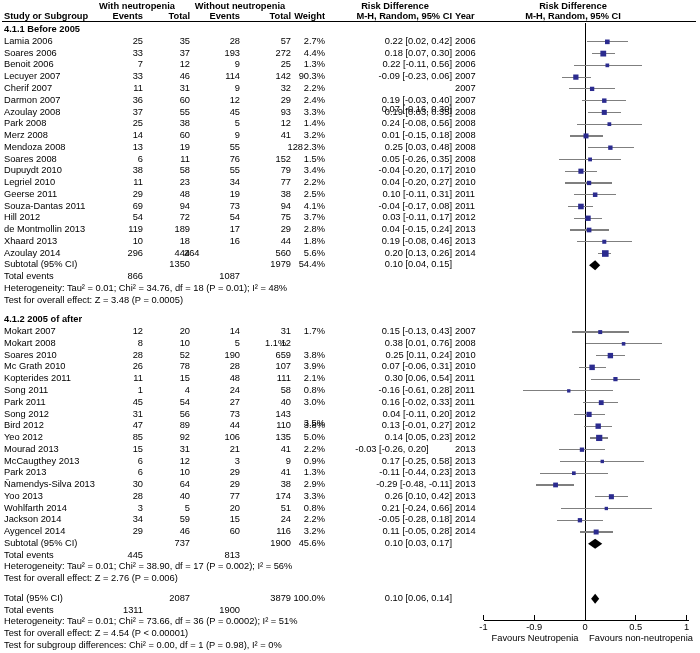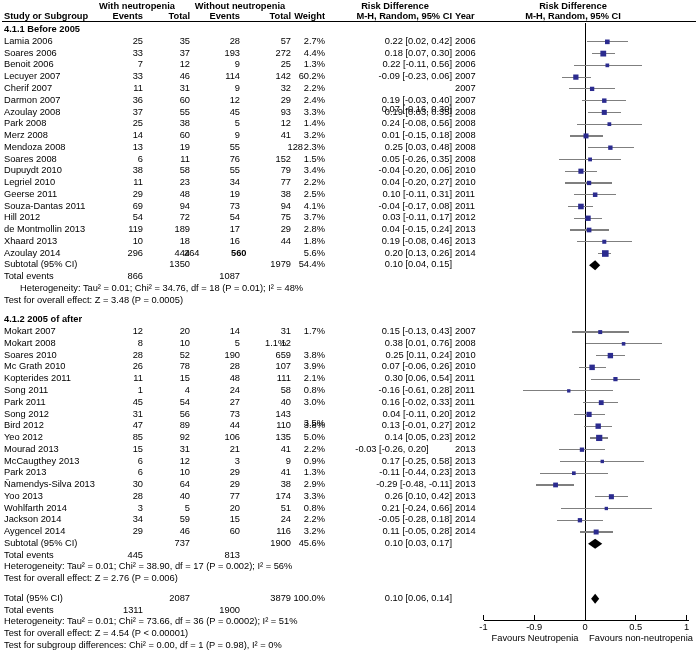--- a/index.html
+++ b/index.html
@@ -74,21 +74,21 @@
         <span class="cell" style="left:265px;width:60px;text-align:right;">1.3%</span>
         <span class="cell" style="left:332px;width:120px;text-align:right;">0.22 [-0.11, 0.56]</span>
         <span class="cell" style="left:455px;">2006</span>
       </div>
       <div class="row" style="top: 71.24px; height: 11.76px; line-height: 11.76px;">
         <span class="cell" style="left:4px;">Lecuyer 2007</span>
         <span class="cell" style="left:83px;width:60px;text-align:right;">33</span>
         <span class="cell" style="left:130px;width:60px;text-align:right;">46</span>
         <span class="cell" style="left:180px;width:60px;text-align:right;">114</span>
         <span class="cell" style="left:231px;width:60px;text-align:right;">142</span>
-        <span class="cell" style="left:265px;width:60px;text-align:right;">60.2%</span>
+        <span class="cell" style="left:265px;width:60px;text-align:right;">90.3%</span>
         <span class="cell" style="left:332px;width:120px;text-align:right;">-0.09 [-0.23, 0.06]</span>
         <span class="cell" style="left:455px;">2007</span>
       </div>
       <div class="row" style="top: 83px; height: 11.76px; line-height: 11.76px;">
         <span class="cell" style="left:4px;">Cherif 2007</span>
         <span class="cell" style="left:83px;width:60px;text-align:right;">11</span>
         <span class="cell" style="left:130px;width:60px;text-align:right;">31</span>
         <span class="cell" style="left:180px;width:60px;text-align:right;">9</span>
         <span class="cell" style="left:231px;width:60px;text-align:right;">32</span>
         <span class="cell" style="left:265px;width:60px;text-align:right;">2.2%</span>
@@ -155,21 +155,21 @@
         <span class="cell" style="left:332px;width:120px;text-align:right;">0.05 [-0.26, 0.35]</span>
         <span class="cell" style="left:455px;">2008</span>
       </div>
       <div class="row" style="top: 165.32px; height: 11.76px; line-height: 11.76px;">
         <span class="cell" style="left:4px;">Dupuydt 2010</span>
         <span class="cell" style="left:83px;width:60px;text-align:right;">38</span>
         <span class="cell" style="left:130px;width:60px;text-align:right;">58</span>
         <span class="cell" style="left:180px;width:60px;text-align:right;">55</span>
         <span class="cell" style="left:231px;width:60px;text-align:right;">79</span>
         <span class="cell" style="left:265px;width:60px;text-align:right;">3.4%</span>
-        <span class="cell" style="left:332px;width:120px;text-align:right;">-0.04 [-0.20, 0.06]</span>
+        <span class="cell" style="left:332px;width:120px;text-align:right;">-0.04 [-0.20, 0.17]</span>
         <span class="cell" style="left:455px;">2010</span>
       </div>
       <div class="row" style="top: 177.08px; height: 11.76px; line-height: 11.76px;">
         <span class="cell" style="left:4px;">Legriel 2010</span>
         <span class="cell" style="left:83px;width:60px;text-align:right;">11</span>
         <span class="cell" style="left:130px;width:60px;text-align:right;">23</span>
         <span class="cell" style="left:180px;width:60px;text-align:right;">34</span>
         <span class="cell" style="left:231px;width:60px;text-align:right;">77</span>
         <span class="cell" style="left:265px;width:60px;text-align:right;">2.2%</span>
         <span class="cell" style="left:332px;width:120px;text-align:right;">0.04 [-0.20, 0.27]</span>
@@ -223,39 +223,39 @@
         <span class="cell" style="left:231px;width:60px;text-align:right;">44</span>
         <span class="cell" style="left:265px;width:60px;text-align:right;">1.8%</span>
         <span class="cell" style="left:332px;width:120px;text-align:right;">0.19 [-0.08, 0.46]</span>
         <span class="cell" style="left:455px;">2013</span>
       </div>
       <div class="row" style="top: 247.64px; height: 11.76px; line-height: 11.76px;">
         <span class="cell" style="left:4px;">Azoulay 2014</span>
         <span class="cell" style="left:83px;width:60px;text-align:right;">296</span>
         <span class="cell" style="left:130px;width:60px;text-align:right;">444</span>
         <span class="cell" style="left:184px;width:60px;text-align:left;">264</span>
-        <span class="cell" style="left:231px;width:60px;text-align:left;font-weight:bold;">560</span>
+        <span class="cell" style="left:231px;width:60px;text-align:right;">560</span>
         <span class="cell" style="left:265px;width:60px;text-align:right;">5.6%</span>
         <span class="cell" style="left:332px;width:120px;text-align:right;">0.20 [0.13, 0.26]</span>
         <span class="cell" style="left:455px;">2014</span>
       </div>
       <div class="row" style="top: 259.4px; height: 11.76px; line-height: 11.76px;">
         <span class="cell" style="left:4px;">Subtotal (95% CI)</span>
         <span class="cell" style="left:130px;width:60px;text-align:right;">1350</span>
         <span class="cell" style="left:231px;width:60px;text-align:right;">1979</span>
         <span class="cell" style="left:265px;width:60px;text-align:right;">54.4%</span>
         <span class="cell" style="left:332px;width:120px;text-align:right;">0.10 [0.04, 0.15]</span>
       </div>
       <div class="row" style="top: 271.16px; height: 11.76px; line-height: 11.76px;">
         <span class="cell" style="left:4px;">Total events</span>
         <span class="cell" style="left:83px;width:60px;text-align:right;">866</span>
         <span class="cell" style="left:180px;width:60px;text-align:right;">1087</span>
       </div>
       <div class="row" style="top: 282.92px; height: 11.76px; line-height: 11.76px;">
-        <span class="cell" style="left:20px;">Heterogeneity: Tau² = 0.01; Chi² = 34.76, df = 18 (P = 0.01); I² = 48%</span>
+        <span class="cell" style="left:4px;">Heterogeneity: Tau² = 0.01; Chi² = 34.76, df = 18 (P = 0.01); I² = 48%</span>
       </div>
       <div class="row" style="top: 294.68px; height: 11.76px; line-height: 11.76px;">
         <span class="cell" style="left:4px;">Test for overall effect: Z = 3.48 (P = 0.0005)</span>
       </div>
       <div class="row" style="top: 314.44px; height: 11.76px; line-height: 11.76px;">
         <span class="cell bold" style="left:4px;">4.1.2 2005 of after</span>
       </div>
       <div class="row" style="top: 326.2px; height: 11.76px; line-height: 11.76px;">
         <span class="cell" style="left:4px;">Mokart 2007</span>
         <span class="cell" style="left:83px;width:60px;text-align:right;">12</span>
@@ -286,21 +286,21 @@
         <span class="cell" style="left:332px;width:120px;text-align:right;">0.25 [0.11, 0.24]</span>
         <span class="cell" style="left:455px;">2010</span>
       </div>
       <div class="row" style="top: 361.48px; height: 11.76px; line-height: 11.76px;">
         <span class="cell" style="left:4px;">Mc Grath 2010</span>
         <span class="cell" style="left:83px;width:60px;text-align:right;">26</span>
         <span class="cell" style="left:130px;width:60px;text-align:right;">78</span>
         <span class="cell" style="left:180px;width:60px;text-align:right;">28</span>
         <span class="cell" style="left:231px;width:60px;text-align:right;">107</span>
         <span class="cell" style="left:265px;width:60px;text-align:right;">3.9%</span>
-        <span class="cell" style="left:332px;width:120px;text-align:right;">0.07 [-0.06, 0.26]</span>
+        <span class="cell" style="left:332px;width:120px;text-align:right;">0.07 [-0.06, 0.31]</span>
         <span class="cell" style="left:455px;">2010</span>
       </div>
       <div class="row" style="top: 373.24px; height: 11.76px; line-height: 11.76px;">
         <span class="cell" style="left:4px;">Kopterides 2011</span>
         <span class="cell" style="left:83px;width:60px;text-align:right;">11</span>
         <span class="cell" style="left:130px;width:60px;text-align:right;">15</span>
         <span class="cell" style="left:180px;width:60px;text-align:right;">48</span>
         <span class="cell" style="left:231px;width:60px;text-align:right;">111</span>
         <span class="cell" style="left:265px;width:60px;text-align:right;">2.1%</span>
         <span class="cell" style="left:332px;width:120px;text-align:right;">0.30 [0.06, 0.54]</span>

